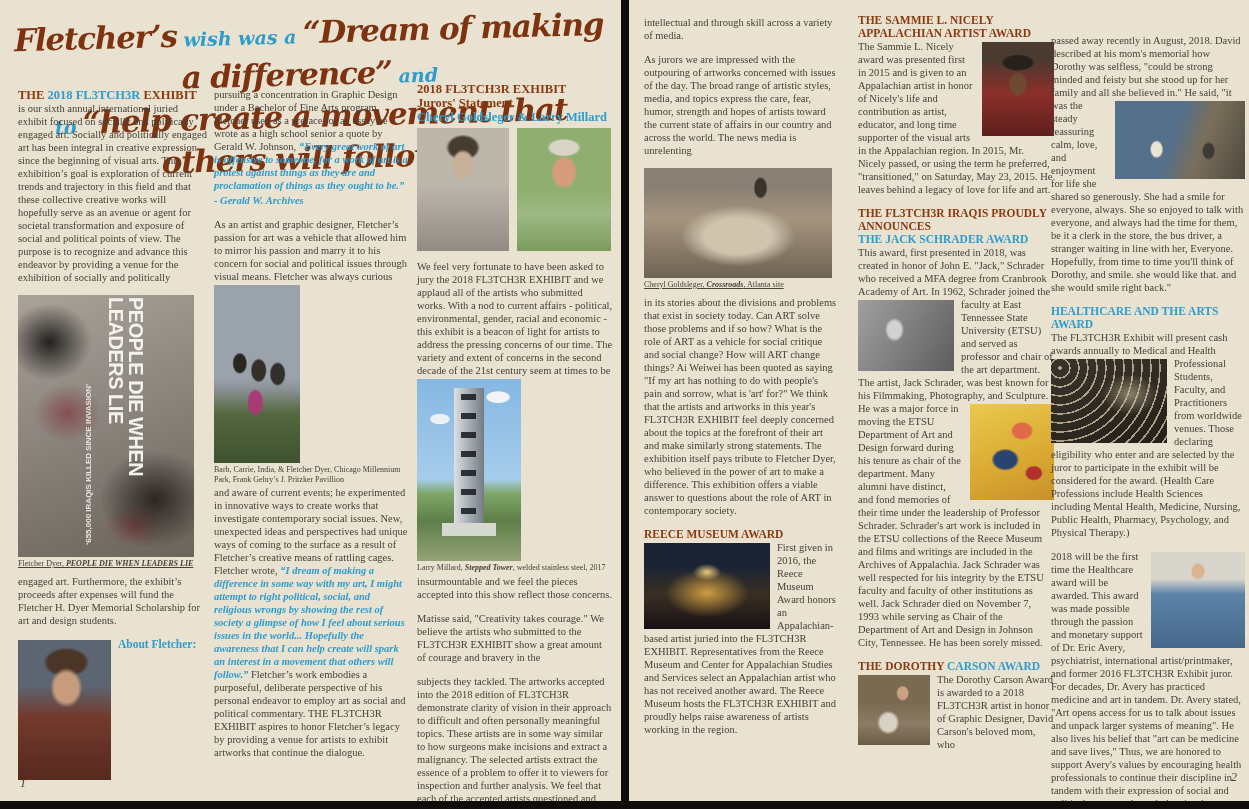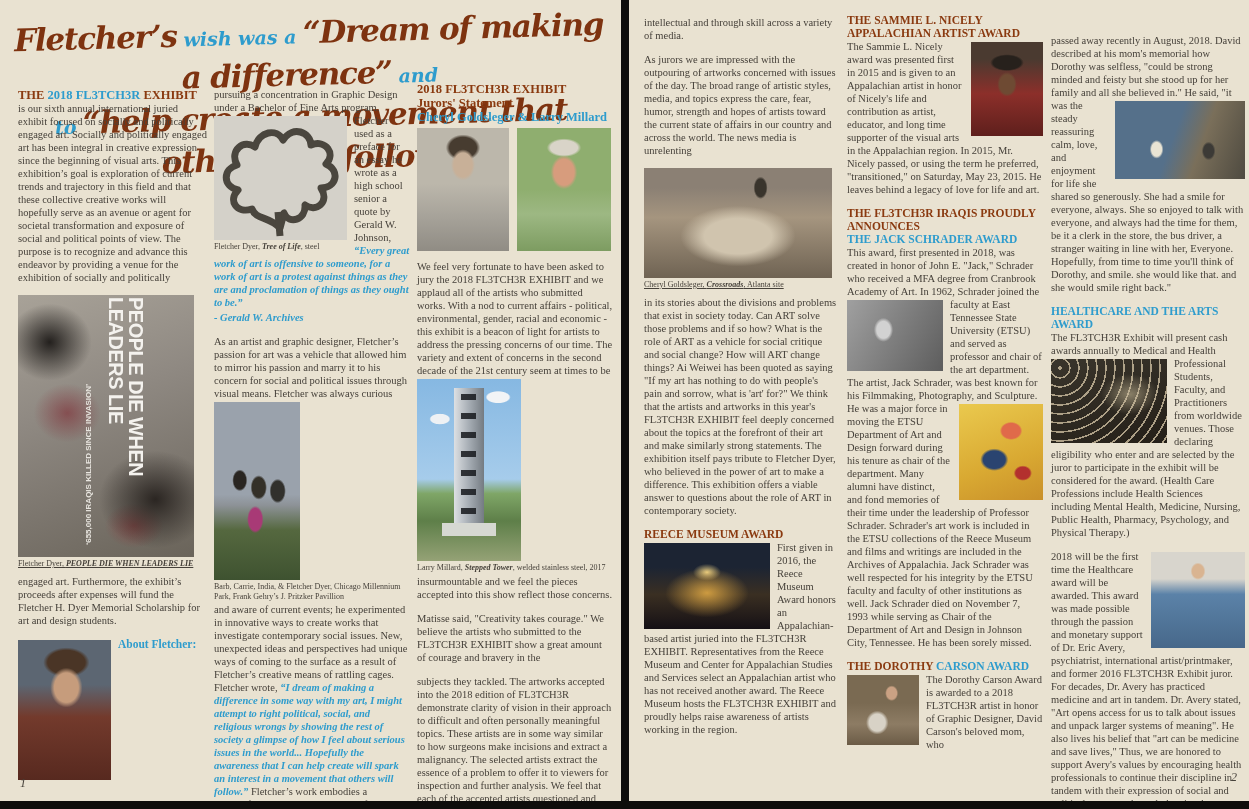--- a/index.html
+++ b/index.html
@@ -15,21 +15,21 @@
   
   .headline { position:absolute; left:4px; right:4px; top:14px; text-align:center; transform:rotate(-1.6deg); line-height:36px; }
   .hl-big { font-family:"DejaVu Serif", serif; font-style:italic; font-weight:bold; font-size:31px; color:#7e3310; letter-spacing:-1.2px; }
   .hl-small { font-family:"DejaVu Serif", serif; font-style:italic; font-weight:bold; font-size:19px; color:#2e9ccd; }
 
   .col { position:absolute; font-size:10.5px; line-height:13px; text-align:left; }
   .c1 { left:18px;  top:88px; width:189px; }
   .c2 { left:214px; top:88px; width:196px; }
   .c3 { left:417px; top:82px; width:196px; }
   .c4 { left:15px;  top:16px; width:194px; }
-  .c5 { left:218px; top:14px; width:196px; }
+  .c5 { left:229px; top:14px; width:196px; }
   .c6 { left:422px; top:14px; width:194px;margin-top:20px; }
 
   p.body { margin:0 0 11px 0; }
   .brown { color:#8a3a10; }
   .blue  { color:#2e9ccd; }
   .h-col { font-weight:bold; font-size:12.5px; line-height:14px; }
   .h-award { font-weight:bold; font-size:11.5px; line-height:13px; display:block; }
   .h-big { font-weight:bold; font-size:21px; line-height:21px; letter-spacing:-0.5px; display:block; }
   .quote { color:#2e9ccd; font-style:italic; font-weight:bold; }
   .attr { display:block; color:#2e9ccd; font-style:italic; font-weight:bold; margin-top:2px; }
@@ -185,29 +185,20 @@
         <span class="fig">
             <span class="ph img-fletcher"></span>
           </span>
         <span class="h-award blue">About Fletcher:</span>
       </div>
     </div>
 
     <div class="col c2">
       <p class="body">
         <span>pursuing a concentration in Graphic Design under a Bachelor of Fine Arts </span>
-        <span class="fig">
-          <span class="ph img-tree">
-            <svg width="133" height="124" viewBox="0 0 133 124">
-              <path d="M66,112 C55,100 42,104 38,93 C22,98 14,84 24,74 C8,70 9,53 23,49 C15,34 30,23 41,31 C45,15 63,12 69,24 C79,9 96,16 97,29 C112,23 122,38 112,48 C127,55 122,72 107,72 C116,86 102,97 91,89 C92,104 75,109 70,97 Z" fill="none" stroke="#4a463e" stroke-width="7" stroke-linejoin="round"></path>
-              <path d="M64,96 L66,120" stroke="#4a463e" stroke-width="7"></path>
-            </svg>
-          </span>
-          <span class="cap"><span>Fletcher Dyer, </span><span class="t">Tree of Life</span><span>, steel</span></span>
-        </span>
         <span>program. Fletcher used as a preface for an essay he wrote as a high school senior a quote by Gerald W. Johnson, </span>
         <span class="quote">“Every great work of art is offensive to someone, for a work of art is a protest against things as they are and proclamation of things as they ought to be.”</span>
         <span class="attr">- Gerald W. Archives</span>
       </p>
       <p class="body">
         <span>As an artist and graphic designer, Fletcher’s passion for art was a vehicle that allowed him to mirror his passion and marry it to his concern for social and political issues through visual means. </span>
         <span class="fig">
           <span class="ph img-family"></span>
           <span class="cap bold">Barb, Carrie, India, &amp; Fletcher Dyer, Chicago Millennium Park, Frank Gehry’s J. Pritzker Pavillion</span>
         </span>

